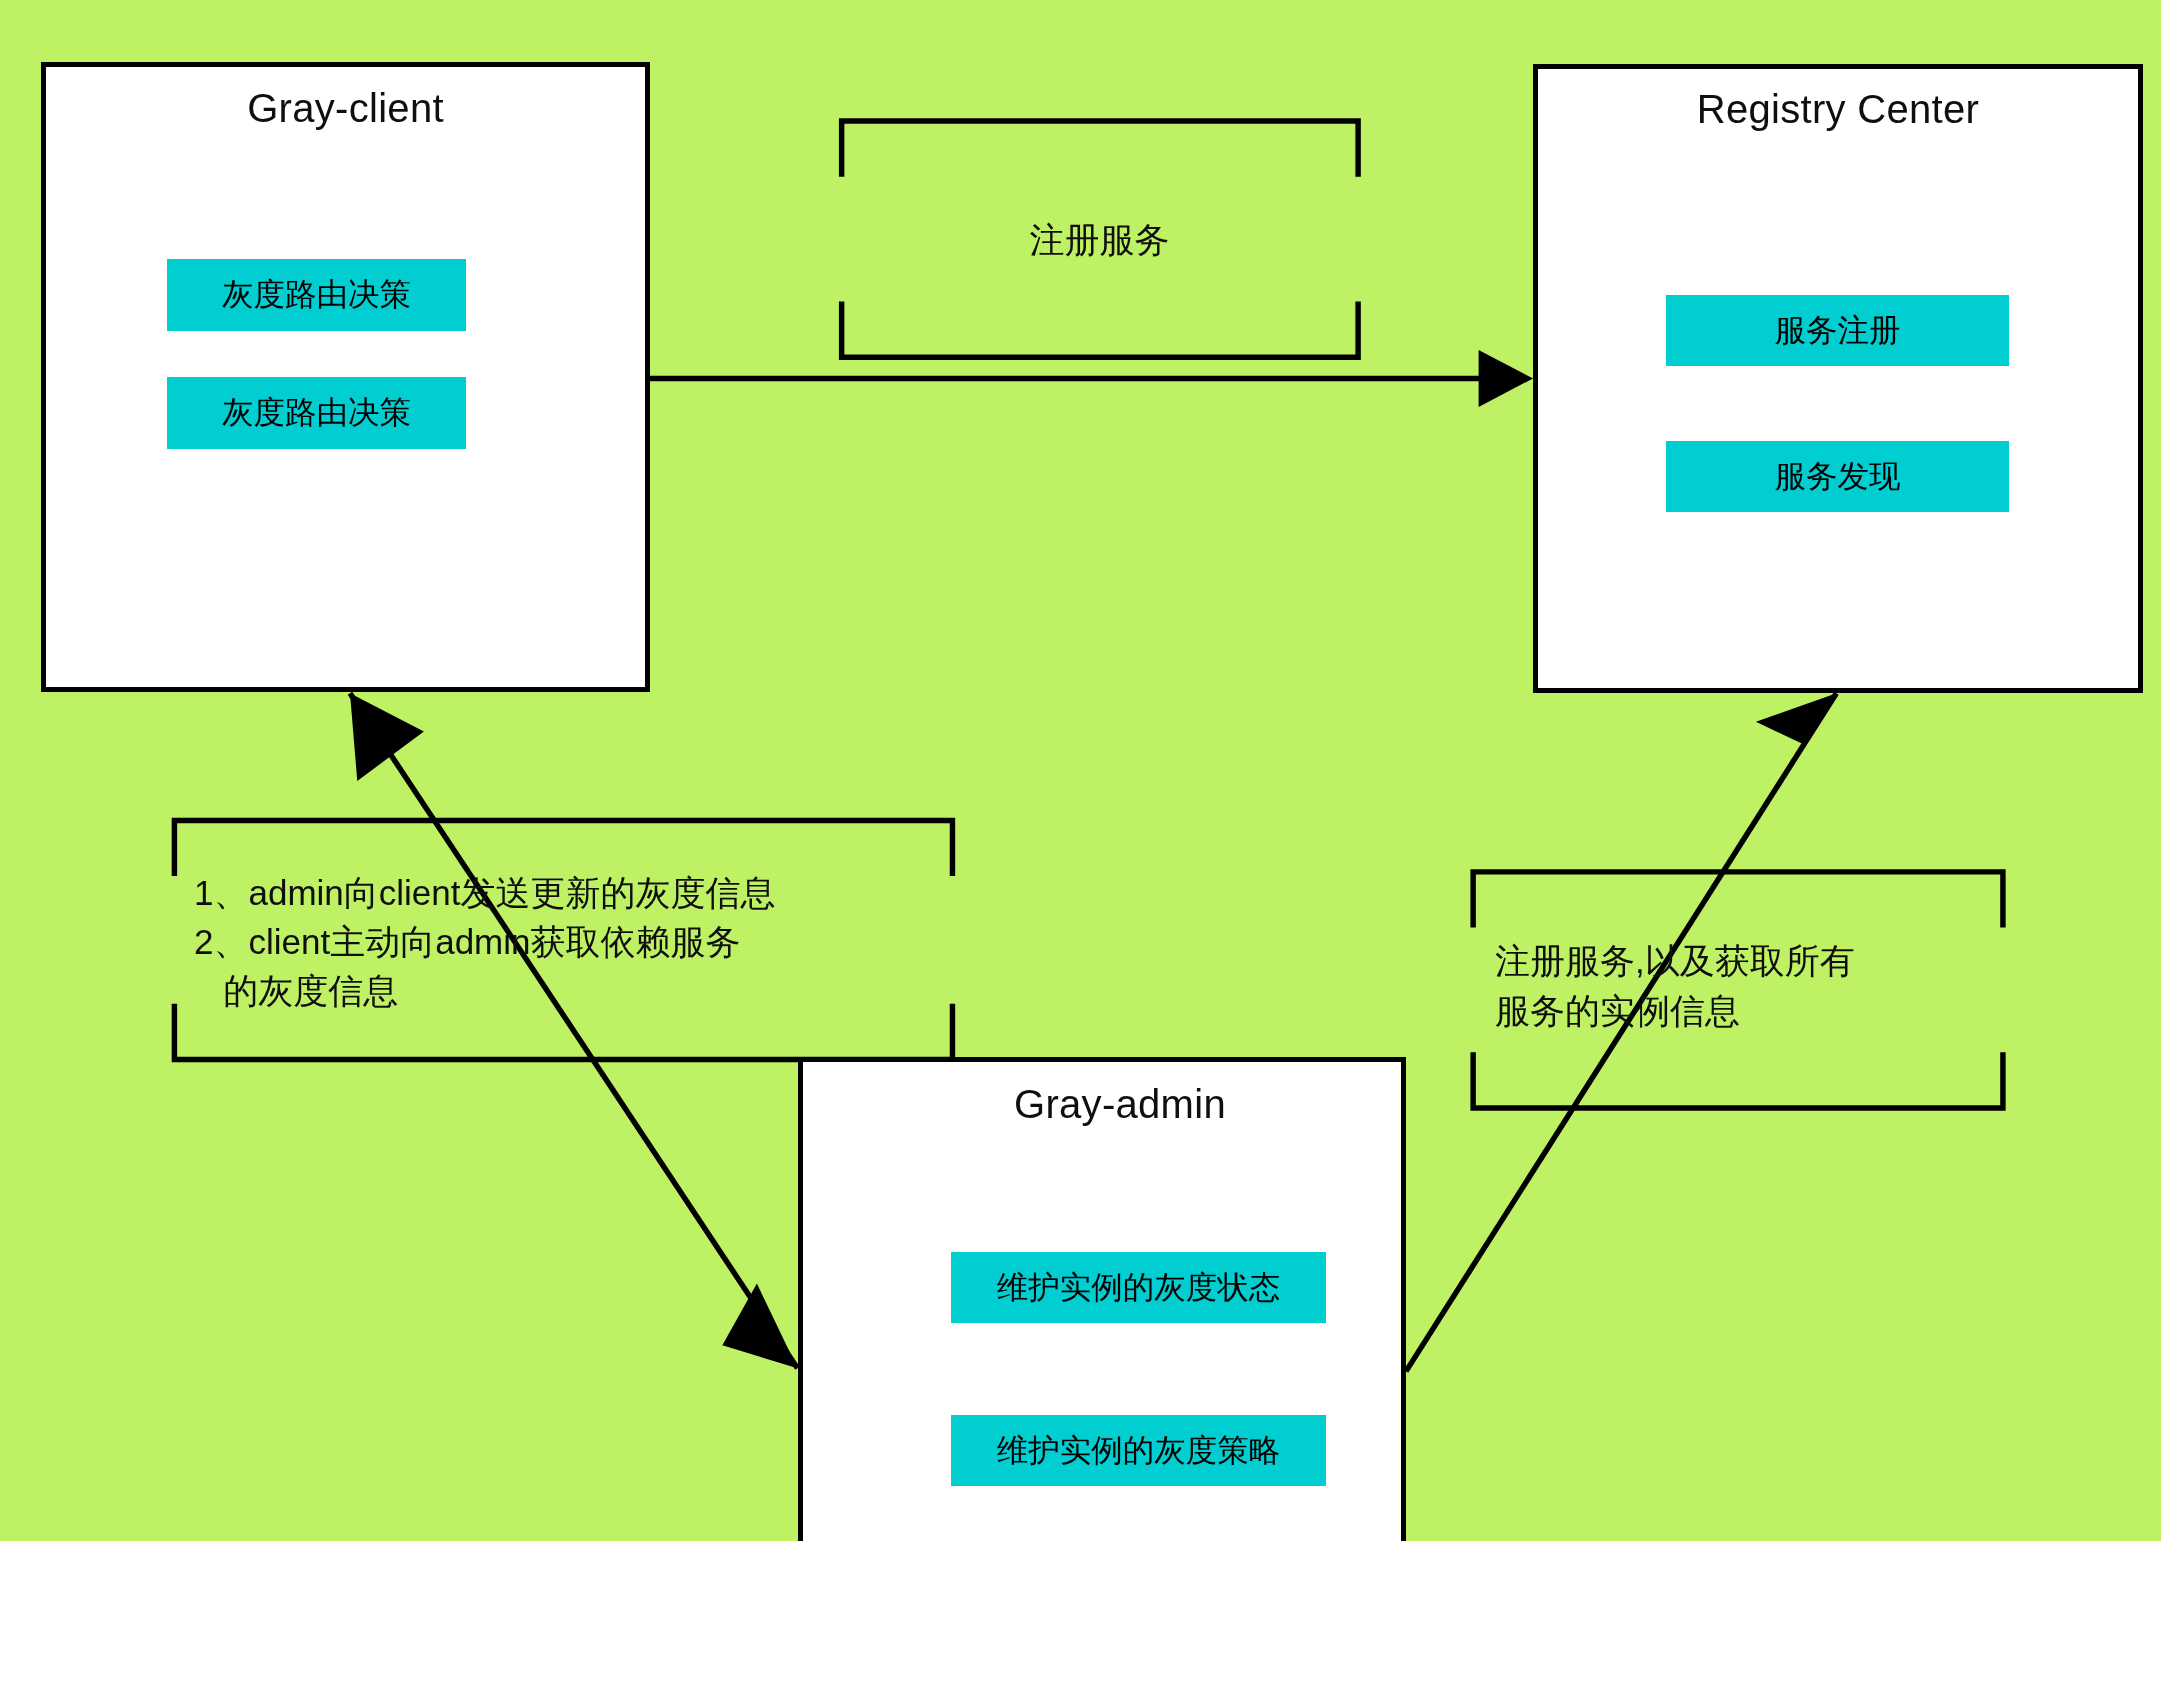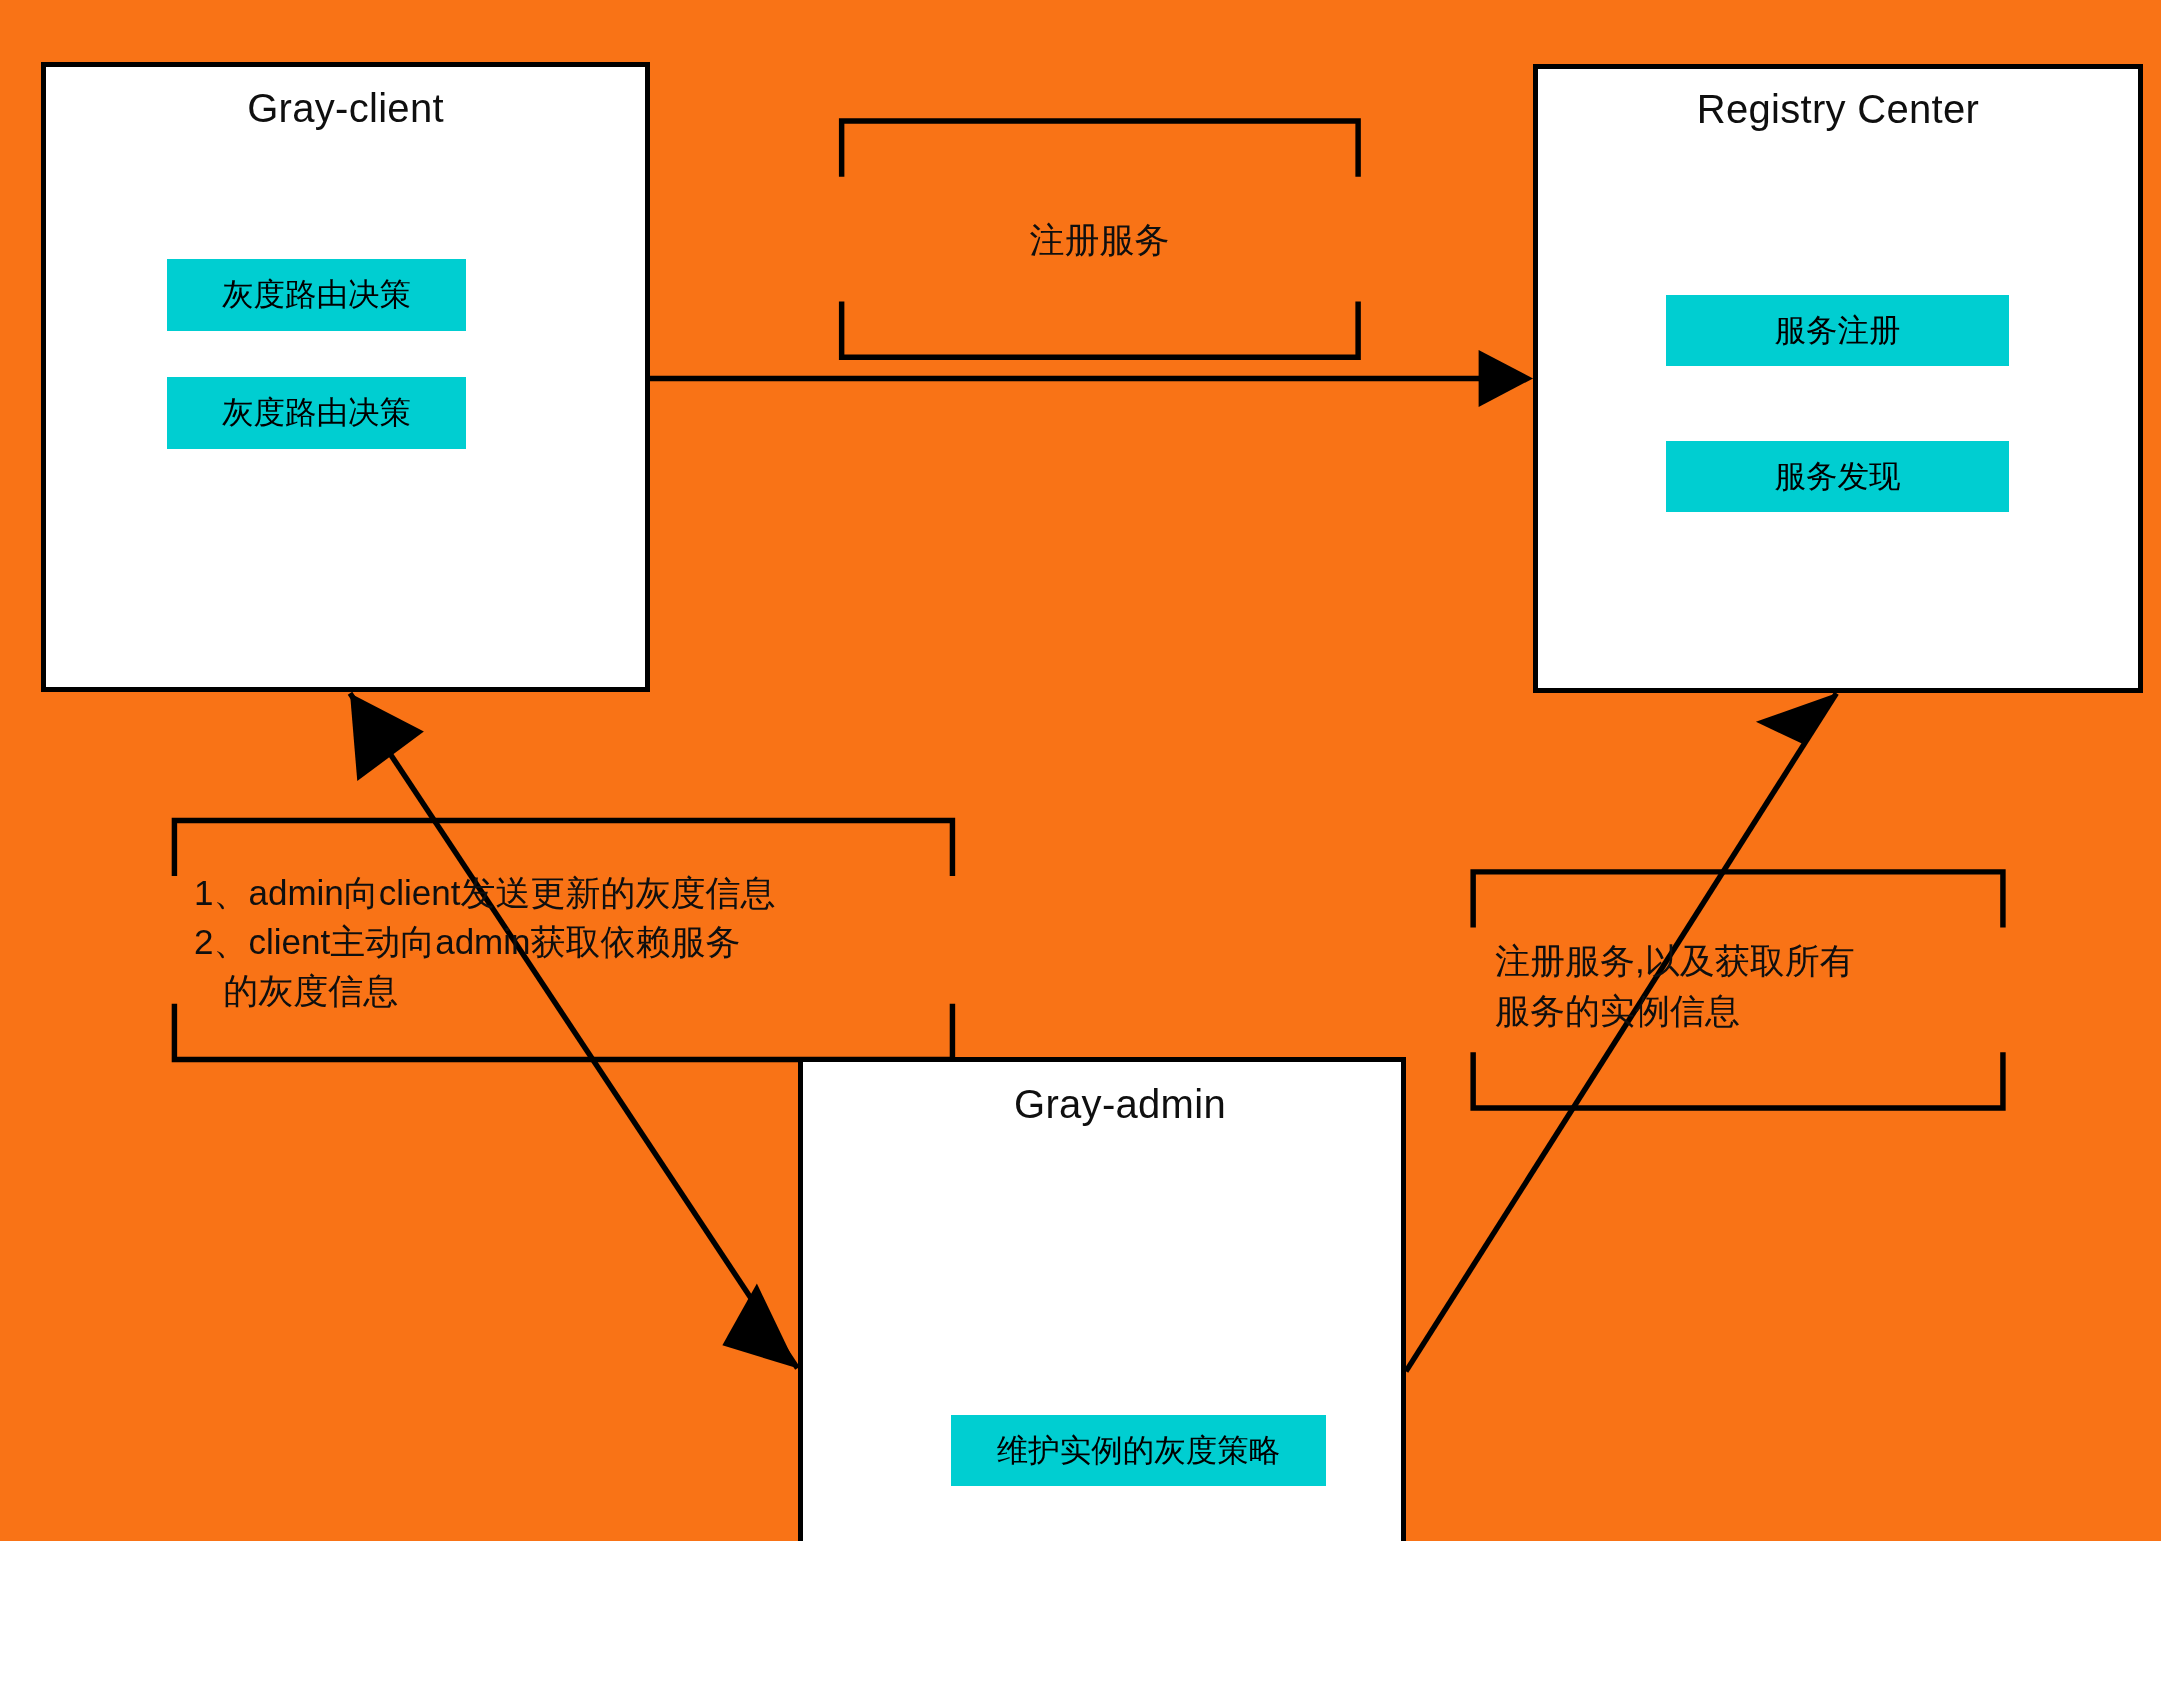--- a/index.html
+++ b/index.html
@@ -1,17 +1,17 @@
 <!DOCTYPE html>
 <html style="font-size:9.7px"><head>
 <meta charset="utf-8">
 <style>
   html,body{margin:0;padding:0;background:#fff;}
   body{font-family:"Liberation Sans","DejaVu Sans",sans-serif;}
-  #stage{position:relative;width:2161px;height:1541px;background:#f97316;overflow:hidden;}
+  #stage{position:relative;width:2161px;height:1541px;background:#bef264;overflow:hidden;}
   #wires{position:absolute;left:0;top:0;width:2161px;height:1705px;pointer-events:none;}
 
   .node{position:absolute;border:5.5px solid #000;background:#ffffff;box-sizing:border-box;}
   .node-title{position:absolute;left:0;right:0;text-align:center;font-size:40px;color:#0f0f0f;
               letter-spacing:0.3px;white-space:nowrap;}
   .chip{position:absolute;background:#00CED1;color:#000;font-size:31.5px;display:flex;
         align-items:center;justify-content:center;box-sizing:border-box;white-space:nowrap;}
 
   .annot{position:absolute;}
   .annot .txt{position:absolute;color:#0f0f0f;font-size:35px;line-height:1.42;white-space:pre;}
@@ -86,20 +86,21 @@
   </div>
 
   <div class="node" id="nr">
     <div class="node-title">Registry Center</div>
     <div class="chip c2">服务发现</div>
     <div class="chip c1">服务注册</div>
   </div>
 
   <div class="node" id="na">
     <div class="node-title">Gray-admin</div>
+    <div class="chip c1">维护实例的灰度状态</div>
     <div class="chip c2">维护实例的灰度策略</div>
   </div>
 
   <div class="annot" id="an-reg">
     <div class="txt">注册服务</div>
   </div>
 
   <div class="annot" id="an-left">
     <div class="txt" style="top:47px;">1、admin向client发送更新的灰度信息</div>
     <div class="txt" style="top:96px;">2、client主动向admin获取依赖服务</div>

